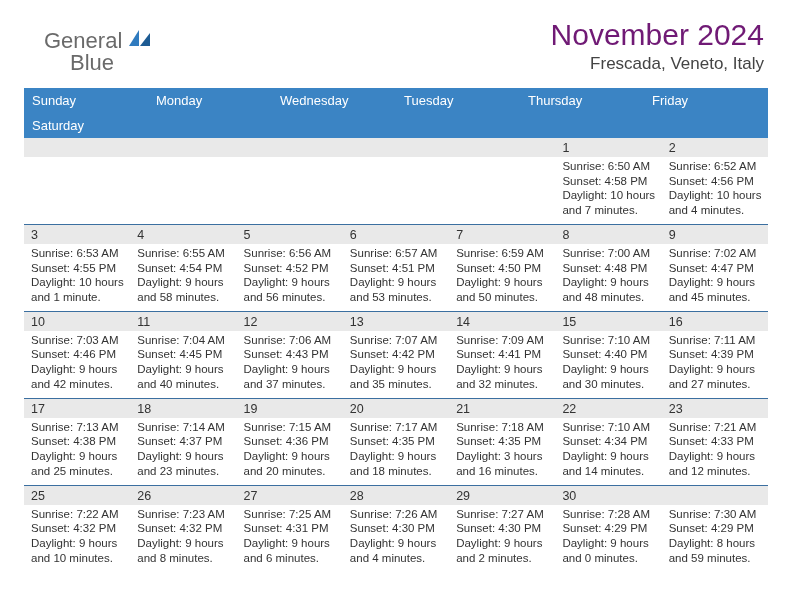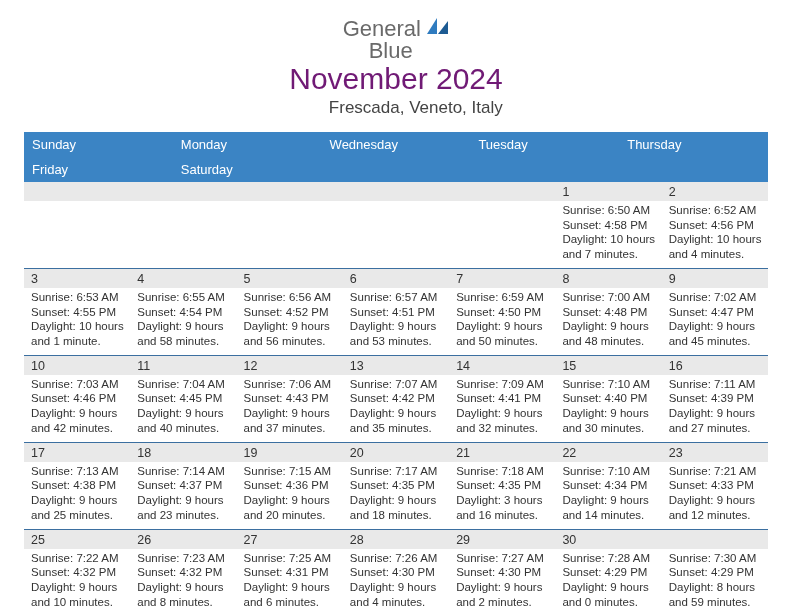--- a/index.html
+++ b/index.html
@@ -6,23 +6,22 @@
   body {
     width: 792px; height: 612px;
     font-family: Arial, Helvetica, sans-serif;
     background: #fff;
     color: #333;
     position: relative;
   }
   .header {
     display: flex;
     justify-content: space-between;
-    align-items: center;
-    padding: 18px 28px 6px 28px;
-    flex-direction: column;
+    align-items: flex-end;
+    padding: 18px 28px 6px 44px;
   }
   .logo {
     display: flex;
     align-items: center;
     gap: 2px;
   }
   .logo-text {
     font-size: 22px;
     color: #6a6a6a;
     font-weight: 400;
@@ -44,21 +43,21 @@
     color: #444;
     margin-top: 2px;
   }
   .calendar {
     width: 744px;
     margin: 8px auto 0 auto;
     border-collapse: collapse;
   }
   .cal-head {
     display: grid;
-    grid-template-columns: repeat(5, 1fr);
+    grid-template-columns: repeat(6, 1fr);
     background: #3b84c4;
     color: #fff;
   }
   .cal-head .dh {
     padding: 5px 8px 5px 8px;
     font-size: 13px;
     font-weight: 400;
     text-align: left;
   }
   .dayrow {

